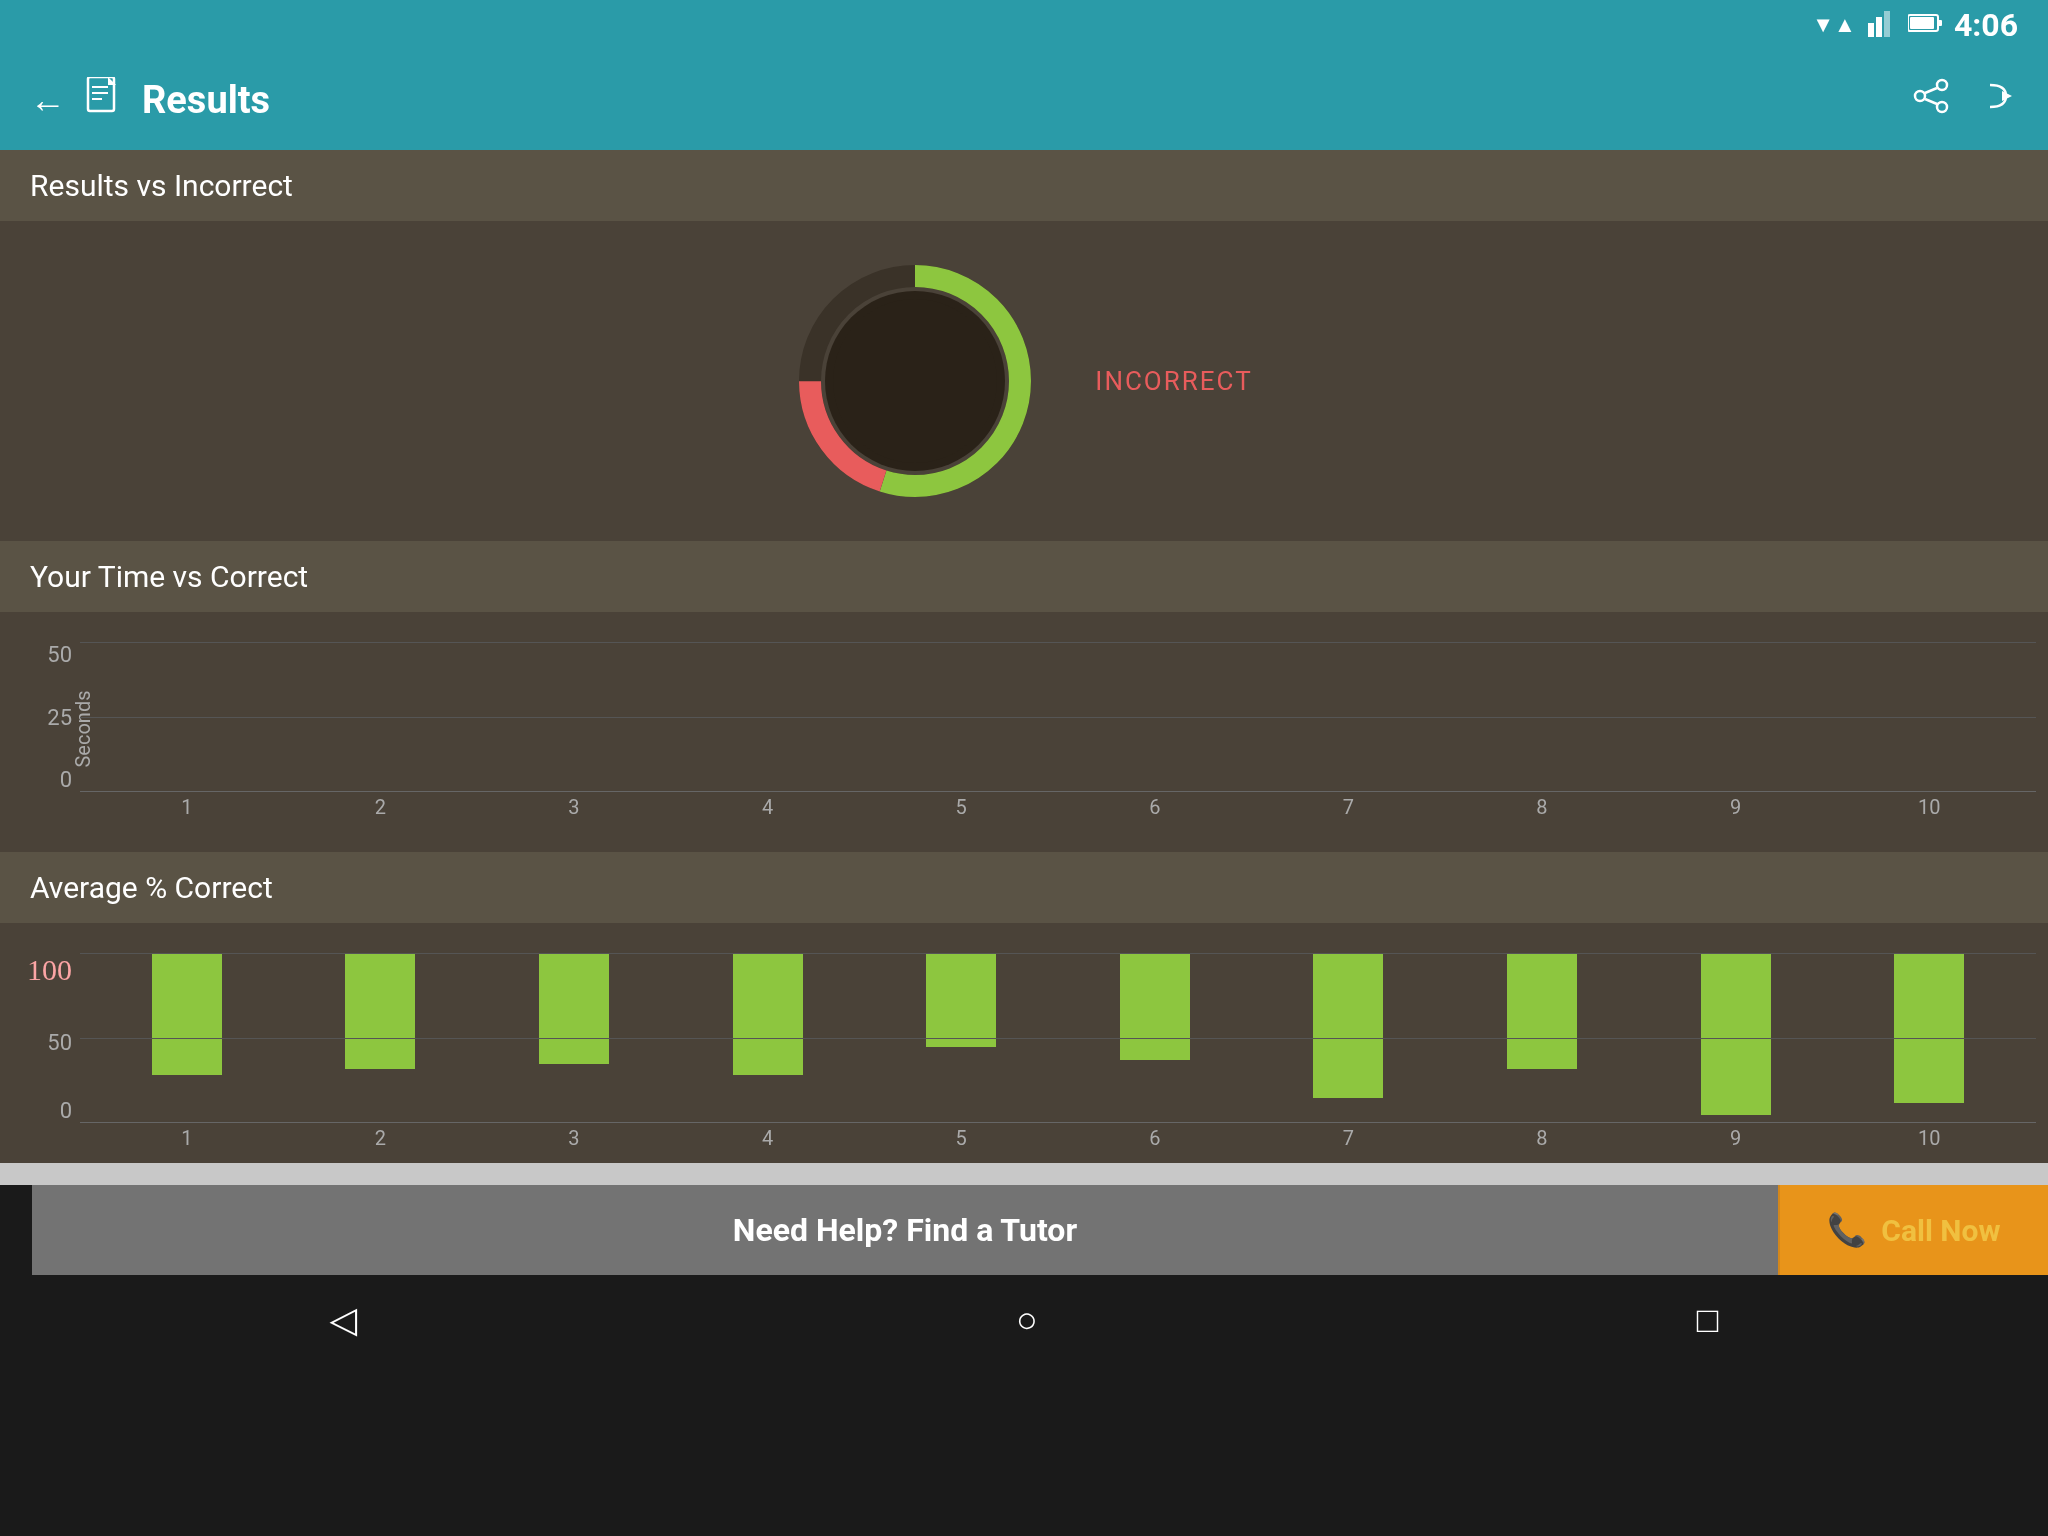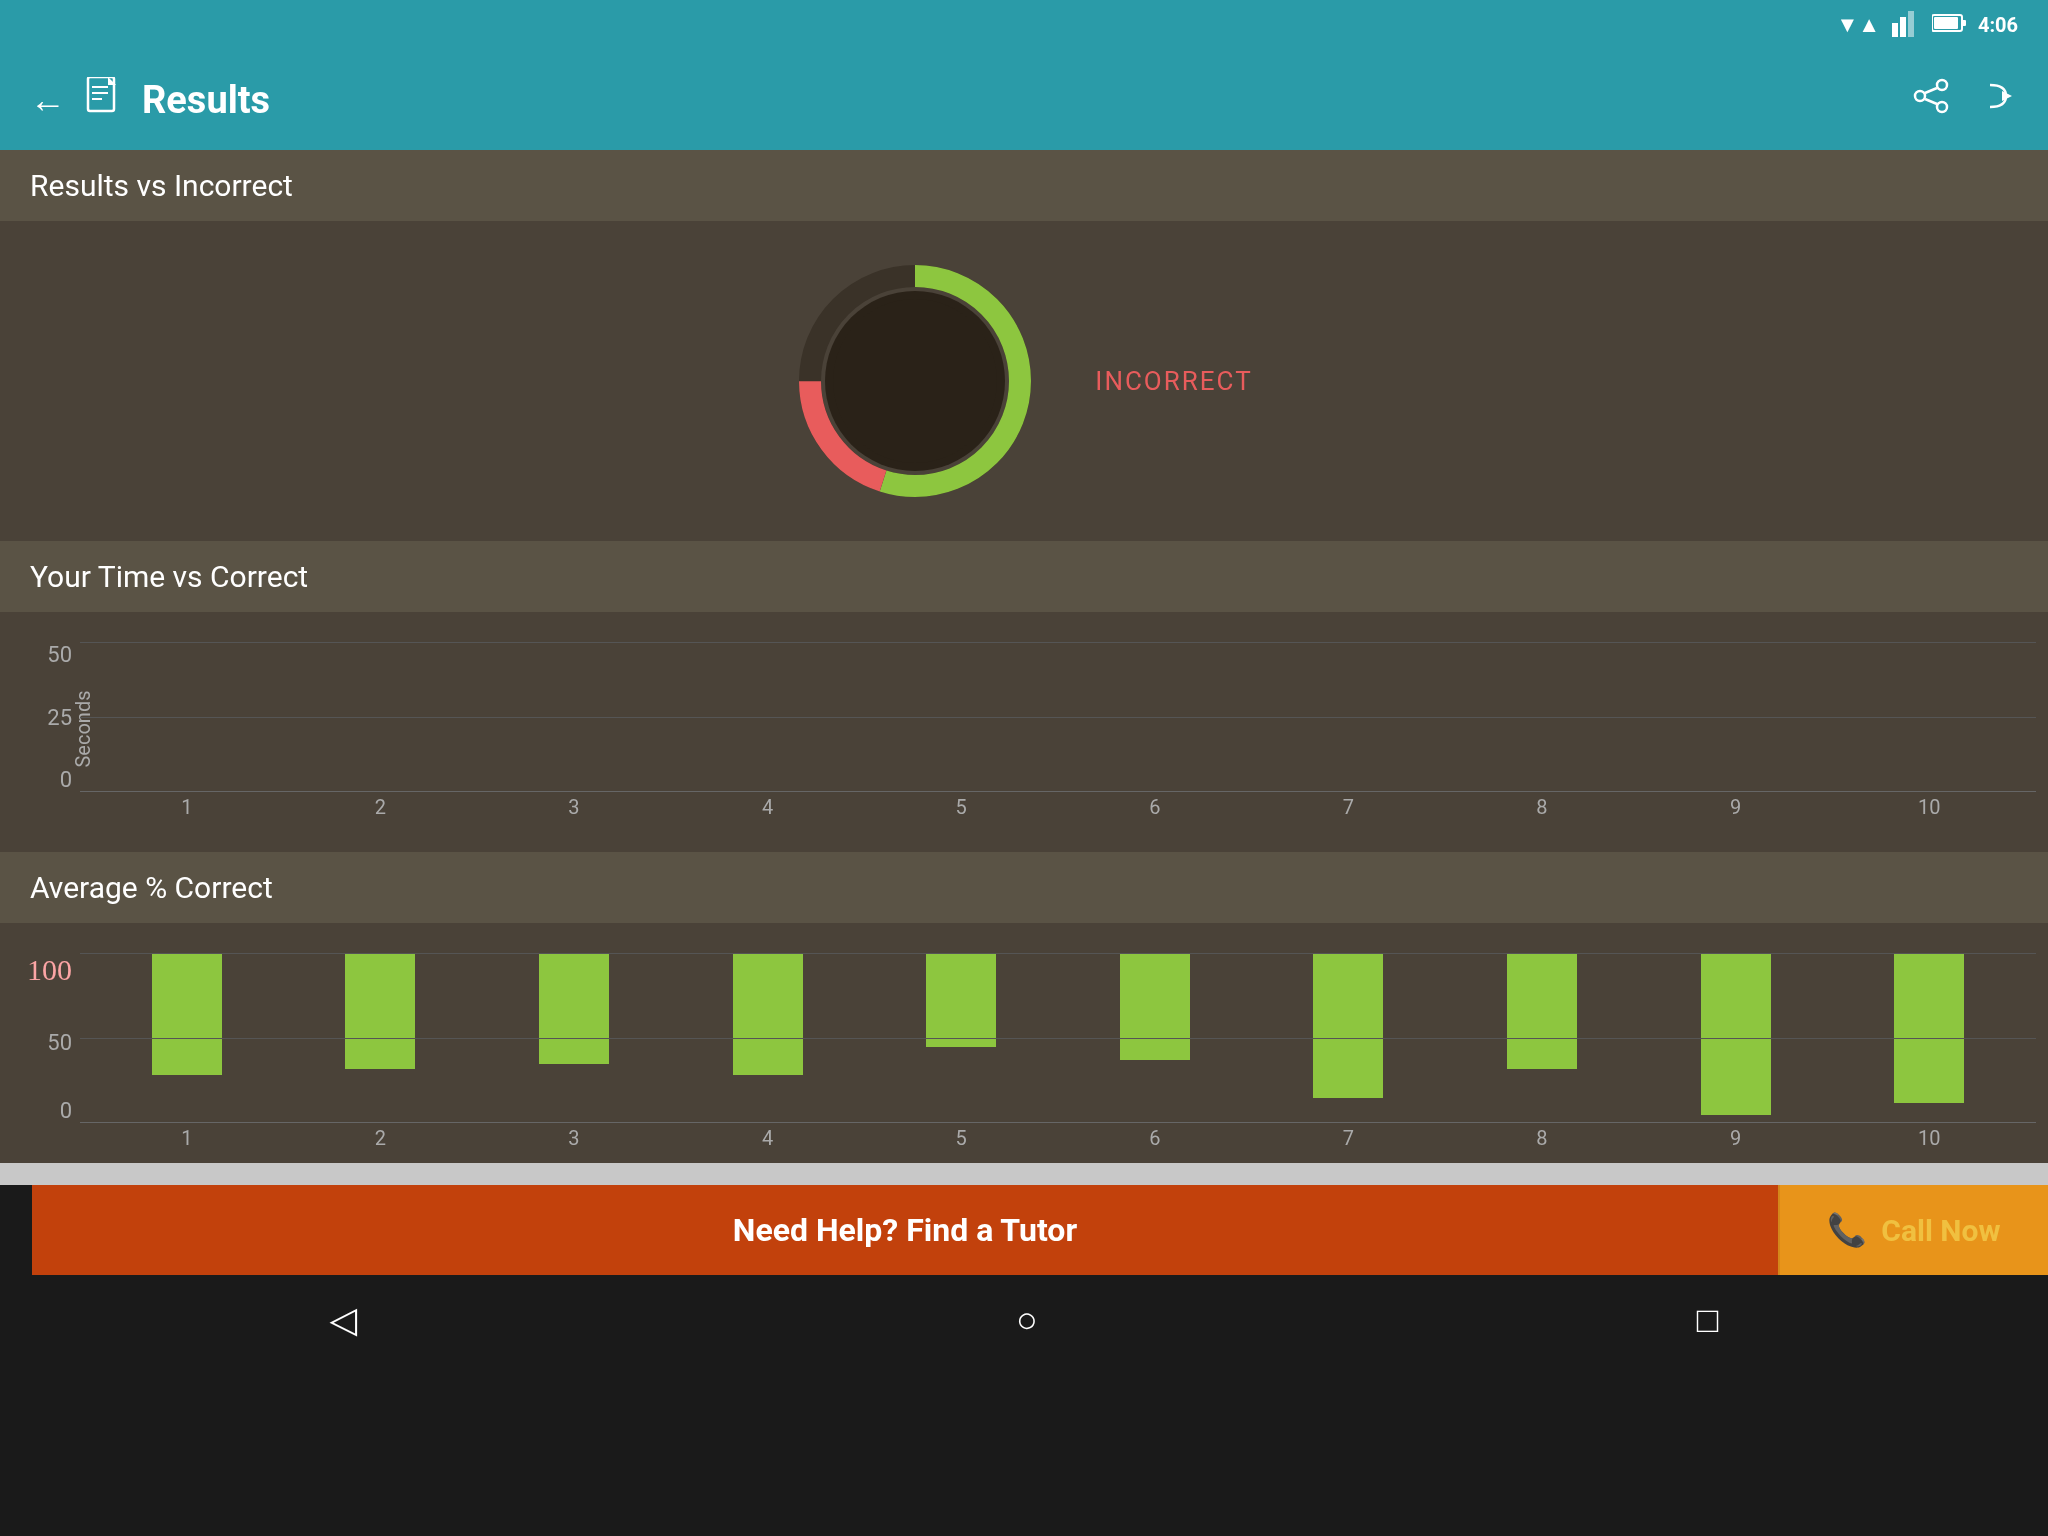--- a/index.html
+++ b/index.html
@@ -9,21 +9,21 @@
     .status-bar {
       background: #2a9ba8;
       height: 50px;
       display: flex;
       align-items: center;
       justify-content: flex-end;
       padding: 0 30px;
       gap: 20px;
     }
     .status-bar-icons { display: flex; align-items: center; gap: 12px; }
-    .status-bar-time { color: white; font-size: 20px; font-weight: bold; }
+    .status-bar-time { color: white; font-size: 32px; font-weight: bold; }
     .wifi-icon, .signal-icon, .battery-icon { color: white; font-size: 22px; }
 
     
     .toolbar {
       background: #2a9ba8;
       height: 100px;
       display: flex;
       align-items: center;
       padding: 0 30px;
       gap: 20px;
@@ -71,21 +71,21 @@
     }
 
     
     .separator {
       background: #c8c8c8;
       height: 22px;
     }
 
     
     .bottom-banner {
-      background: #c2410c;
+      background: #737373;
       height: 90px;
       display: flex;
       align-items: center;
       margin-left: 32px;
     }
     .banner-text {
       flex: 1;
       text-align: center;
       color: white;
       font-size: 32px;

